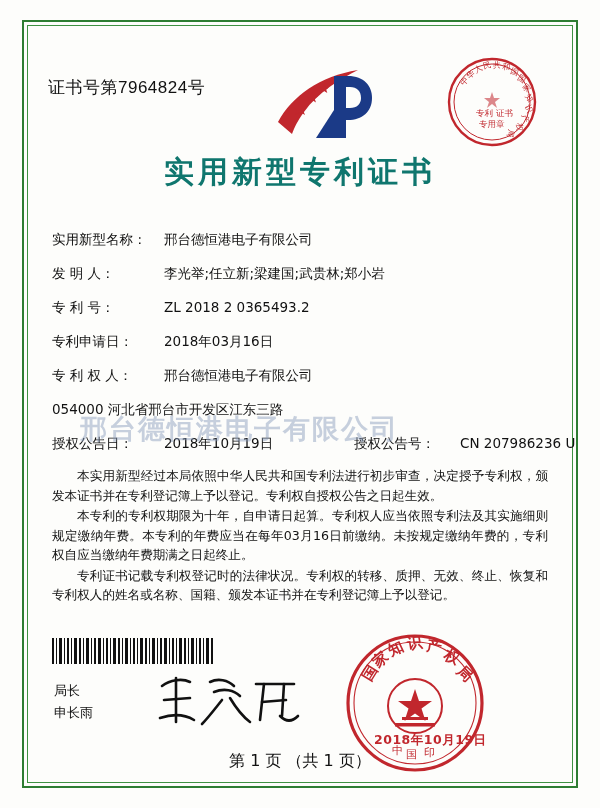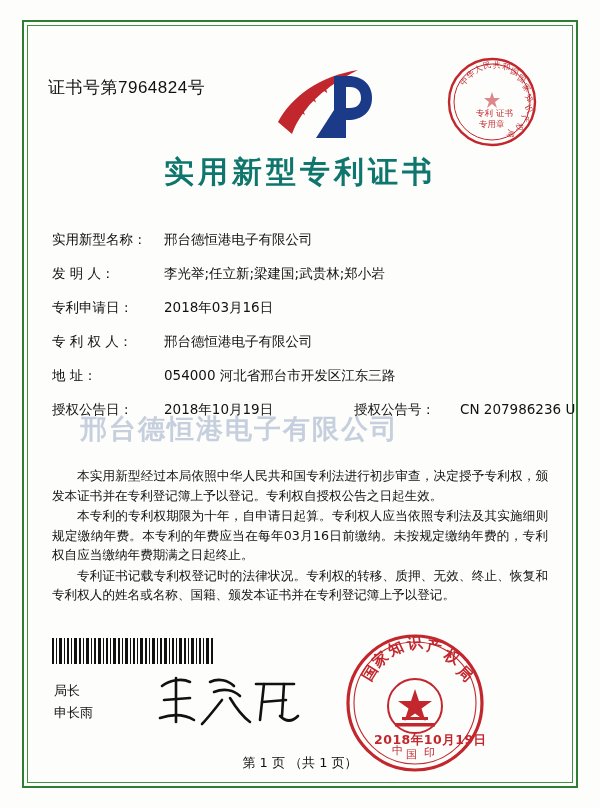--- a/index.html
+++ b/index.html
@@ -119,21 +119,21 @@
   }
   .seal-date{
     position:absolute;left:330px;top:692px;
     font-size:12.5px;color:#c1272d;letter-spacing:.5px;
     font-weight:bold;
   }
 
   
   .footer{
     position:absolute;left:0;right:0;bottom:2px;
-    text-align:center;font-size:13px;color:#111;
+    text-align:center;font-size:16px;color:#111;
   }
 </style>
 </head>
 <body>
 
 <div class="page">
 
   <div class="frame-outer"></div>
   <div class="frame-inner"></div>
 
@@ -193,29 +193,32 @@
     <div class="fields">
       <div class="frow">
         <span class="flabel">实用新型名称：</span>
         <span class="fvalue">邢台德恒港电子有限公司</span>
       </div>
       <div class="frow">
         <span class="flabel">发 明 人：</span>
         <span class="fvalue">李光举;任立新;梁建国;武贵林;郑小岩</span>
       </div>
       <div class="frow">
+        <span class="flabel">专 利 号：</span>
+        <span class="fvalue">ZL 2018 2 0365493.2</span>
+      </div>
+      <div class="frow">
         <span class="flabel">专利申请日：</span>
         <span class="fvalue">2018年03月16日</span>
       </div>
       <div class="frow">
         <span class="flabel">专 利 权 人：</span>
         <span class="fvalue">邢台德恒港电子有限公司</span>
       </div>
       <div class="frow">
-        <span class="flabel">地 址：</span>
         <span class="fvalue">054000 河北省邢台市开发区江东三路</span>
       </div>
       <div class="frow two">
         <span class="flabel">授权公告日：</span>
         <span class="fvalue2" style="width:190px;flex:0 0 190px;">2018年10月19日</span>
         <span class="flabel2">授权公告号：</span>
         <span class="fvalue2">CN 207986236 U</span>
       </div>
     </div>
 

